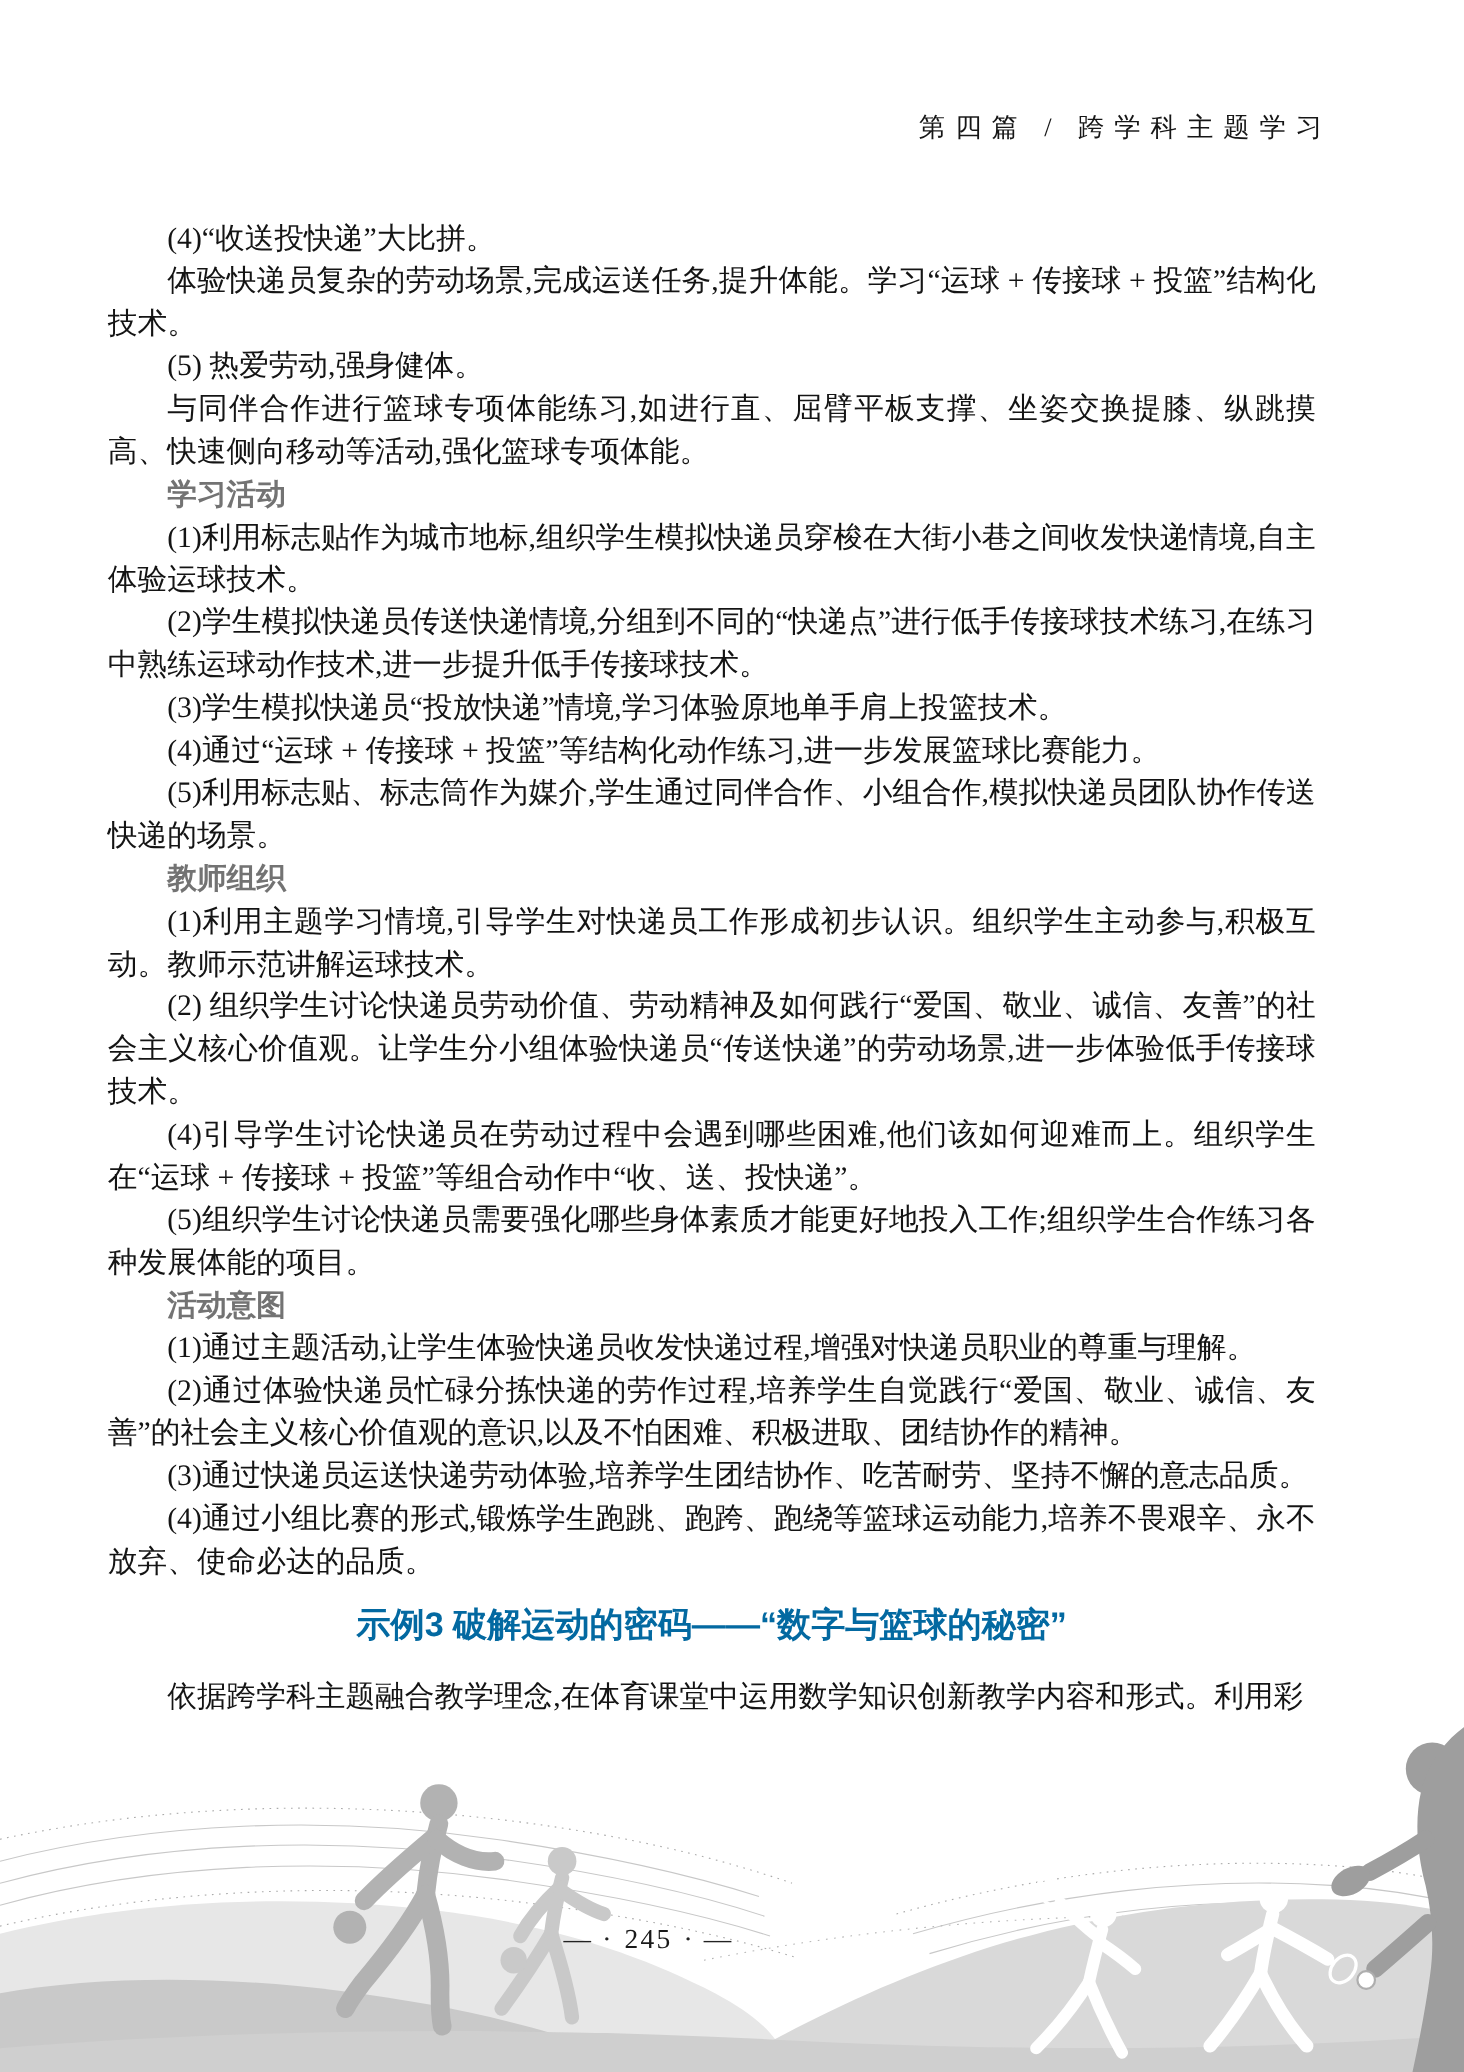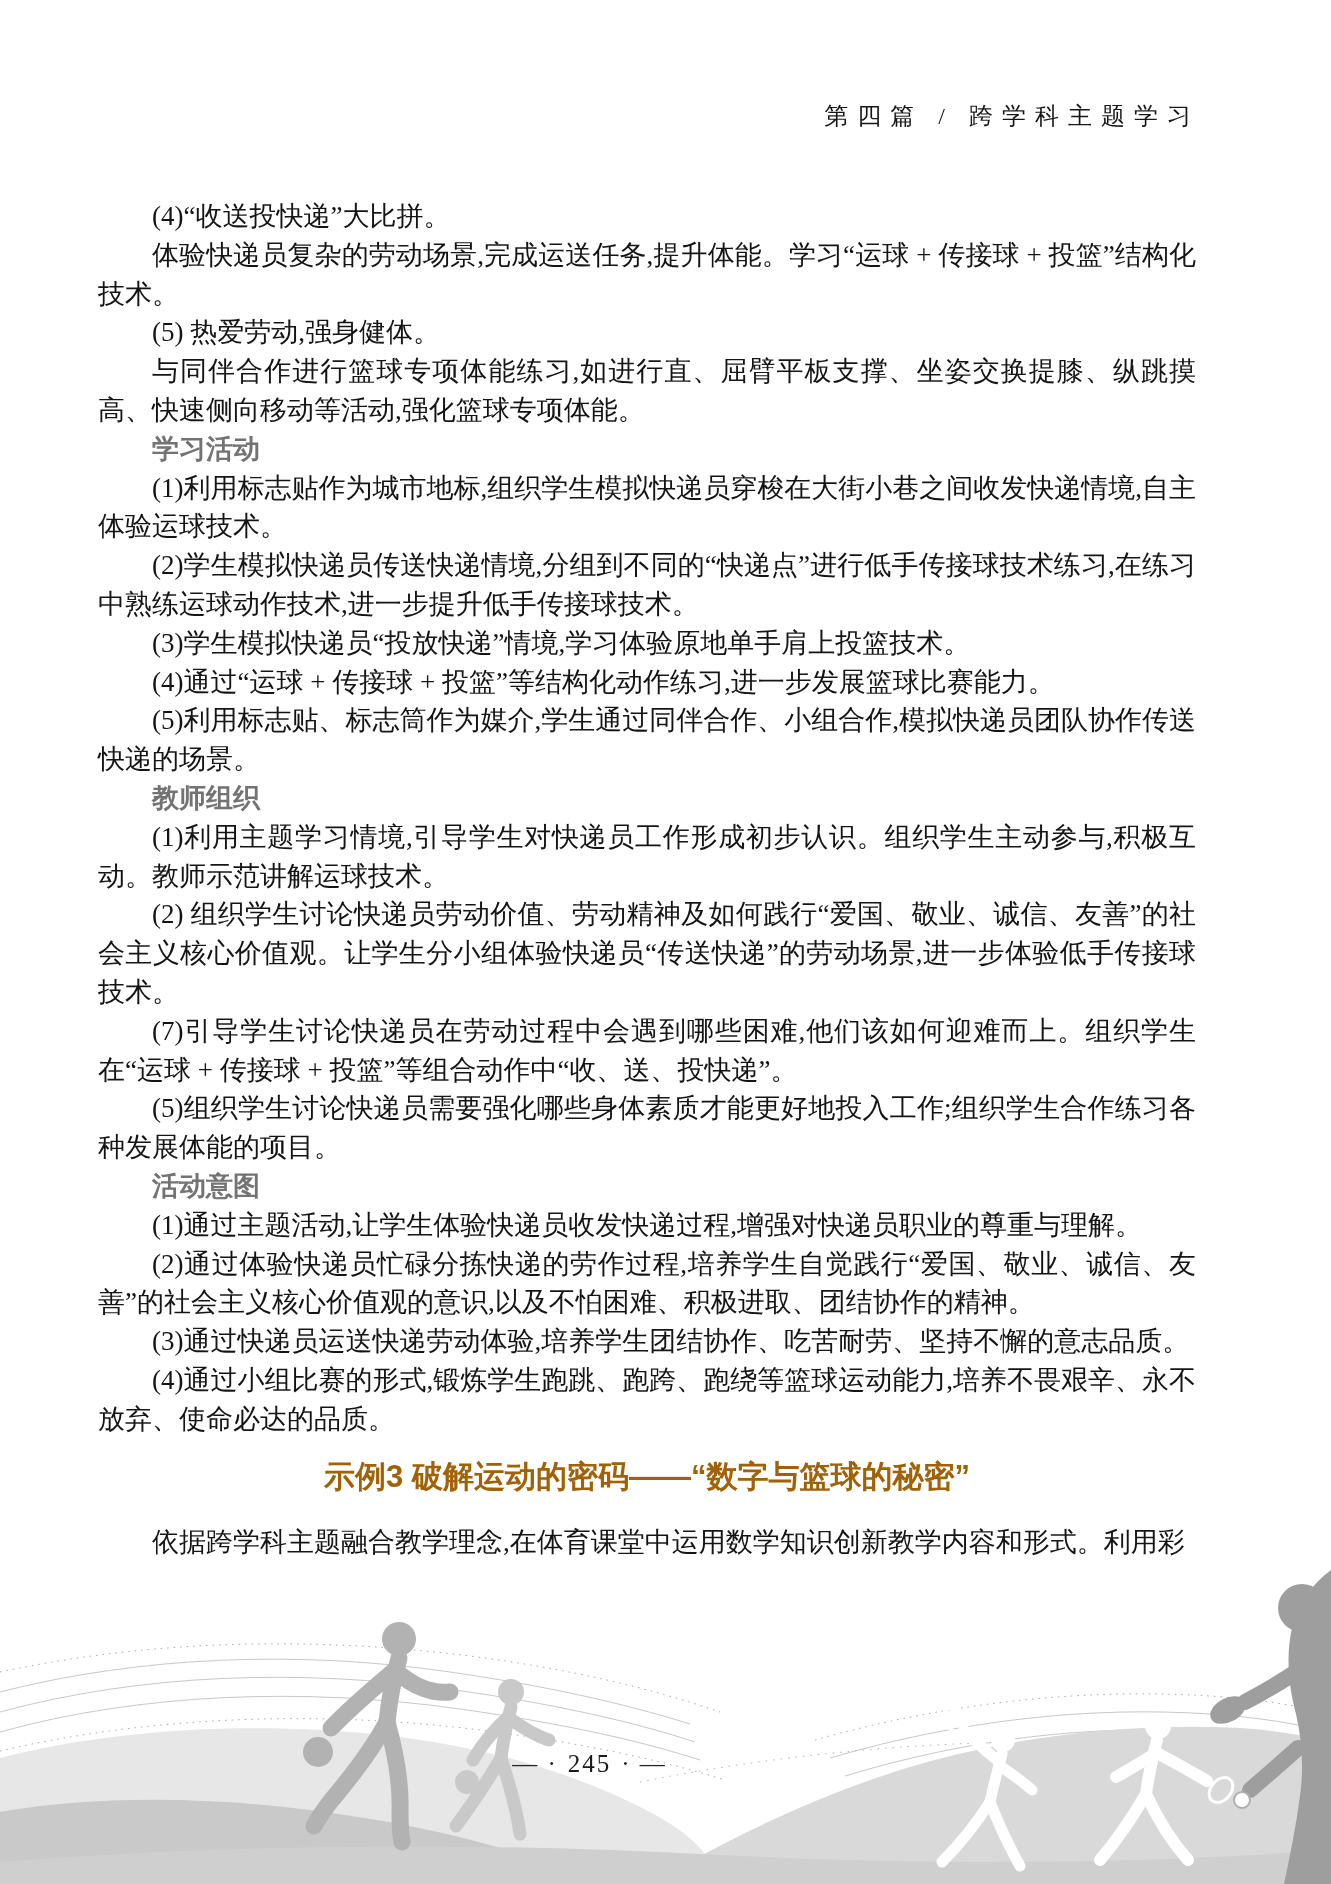--- a/index.html
+++ b/index.html
@@ -1,38 +1,38 @@
 <!DOCTYPE html>
 <html><head>
 <meta charset="utf-8">
 <style>
   html,body{margin:0;padding:0;}
   body{
     width:1331px;height:1884px;position:relative;background:#ffffff;
     font-family:"Liberation Serif", serif;color:#141414;overflow:hidden;
   }
   .page-header{
-    position:absolute;top:100px;left:110px;right:131px;
+    position:absolute;top:100px;left:110px;right:120px;
     text-align:right;font-size:24px;letter-spacing:9px;color:#161616;
     font-family:"Liberation Serif", serif;white-space:nowrap;z-index:3;
   }
   .text-block{
     position:absolute;top:197px;left:98px;width:1098px;z-index:2;
     font-size:27px;line-height:38.8px;text-align:justify;
   }
   .text-block p{margin:0;}
   p.body{text-indent:2em;}
   p.subheading{
     text-indent:2em;font-family:"Liberation Sans", sans-serif;font-weight:bold;
     color:#737373;
   }
   p.section-title{
     text-indent:0;text-align:center;margin:18px 0 26px;
     font-family:"Liberation Sans", sans-serif;font-weight:bold;
-    font-size:31px;line-height:40px;color:#a16207;
+    font-size:31px;line-height:40px;color:#0369a1;
   }
   .page-footer{
     position:absolute;top:1750px;left:0;width:1179px;text-align:center;
     z-index:3;font-size:25px;color:#1a1a1a;letter-spacing:2px;
   }
   .page-footer .ornament{margin:0 10px;color:#222;}
   .decor{position:absolute;left:0;top:1544px;width:1331px;height:340px;z-index:1;}
 </style>
 </head>
 <body>
@@ -48,21 +48,21 @@
   <p class="body">与同伴合作进行篮球专项体能练习,如进行直、屈臂平板支撑、坐姿交换提膝、纵跳摸高、快速侧向移动等活动,强化篮球专项体能。</p>
   <p class="subheading">学习活动</p>
   <p class="body">(1)利用标志贴作为城市地标,组织学生模拟快递员穿梭在大街小巷之间收发快递情境,自主体验运球技术。</p>
   <p class="body">(2)学生模拟快递员传送快递情境,分组到不同的“快递点”进行低手传接球技术练习,在练习中熟练运球动作技术,进一步提升低手传接球技术。</p>
   <p class="body">(3)学生模拟快递员“投放快递”情境,学习体验原地单手肩上投篮技术。</p>
   <p class="body">(4)通过“运球 + 传接球 + 投篮”等结构化动作练习,进一步发展篮球比赛能力。</p>
   <p class="body">(5)利用标志贴、标志筒作为媒介,学生通过同伴合作、小组合作,模拟快递员团队协作传送快递的场景。</p>
   <p class="subheading">教师组织</p>
   <p class="body">(1)利用主题学习情境,引导学生对快递员工作形成初步认识。组织学生主动参与,积极互动。教师示范讲解运球技术。</p>
   <p class="body">(2) 组织学生讨论快递员劳动价值、劳动精神及如何践行“爱国、敬业、诚信、友善”的社会主义核心价值观。让学生分小组体验快递员“传送快递”的劳动场景,进一步体验低手传接球技术。</p>
-  <p class="body">(7)引导学生讨论快递员在劳动过程中会遇到哪些困难,他们该如何迎难而上。组织学生在“运球 + 传接球 + 投篮”等组合动作中“收、送、投快递”。</p>
+  <p class="body">(4)引导学生讨论快递员在劳动过程中会遇到哪些困难,他们该如何迎难而上。组织学生在“运球 + 传接球 + 投篮”等组合动作中“收、送、投快递”。</p>
   <p class="body">(5)组织学生讨论快递员需要强化哪些身体素质才能更好地投入工作;组织学生合作练习各种发展体能的项目。</p>
   <p class="subheading">活动意图</p>
   <p class="body">(1)通过主题活动,让学生体验快递员收发快递过程,增强对快递员职业的尊重与理解。</p>
   <p class="body">(2)通过体验快递员忙碌分拣快递的劳作过程,培养学生自觉践行“爱国、敬业、诚信、友善”的社会主义核心价值观的意识,以及不怕困难、积极进取、团结协作的精神。</p>
   <p class="body">(3)通过快递员运送快递劳动体验,培养学生团结协作、吃苦耐劳、坚持不懈的意志品质。</p>
   <p class="body">(4)通过小组比赛的形式,锻炼学生跑跳、跑跨、跑绕等篮球运动能力,培养不畏艰辛、永不放弃、使命必达的品质。</p>
   <p class="section-title">示例3  破解运动的密码——“数字与篮球的秘密”</p>
   <p class="body">依据跨学科主题融合教学理念,在体育课堂中运用数学知识创新教学内容和形式。利用彩</p>
 </div>
 

